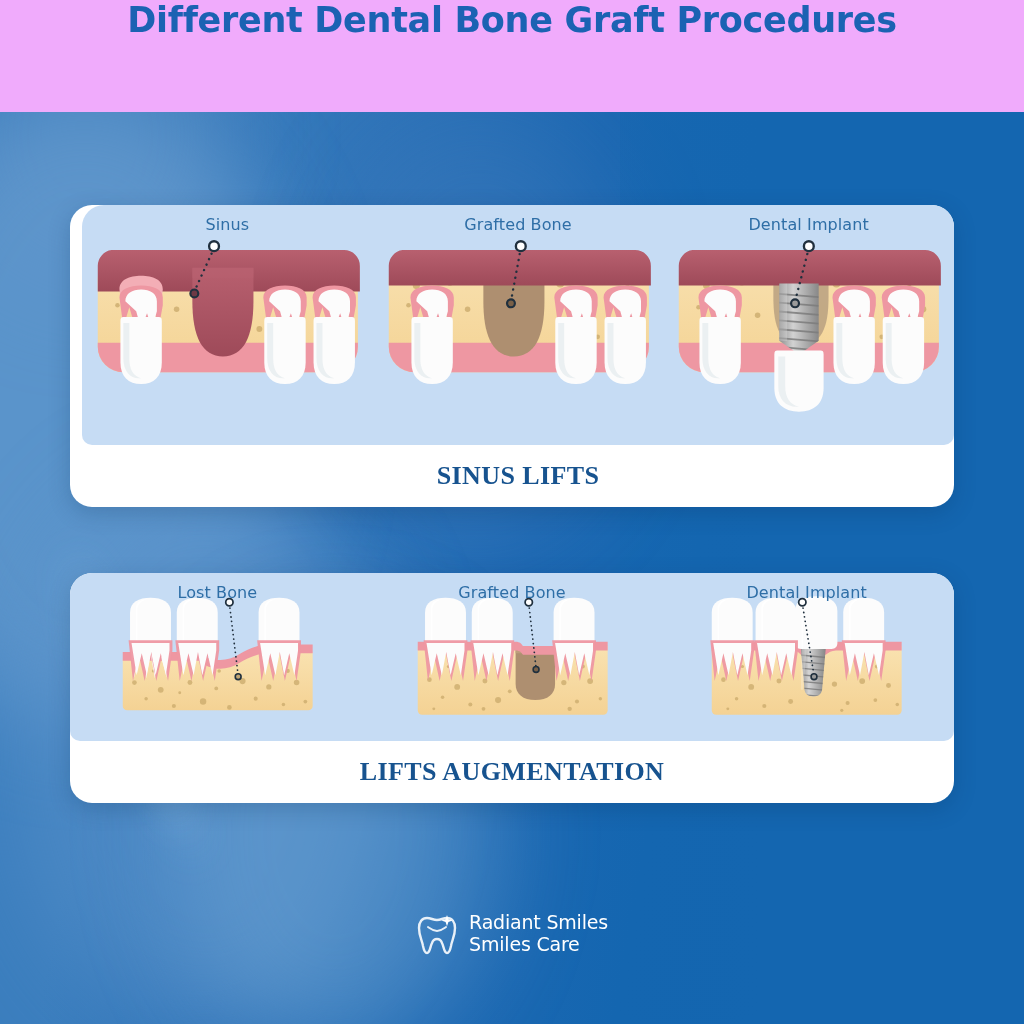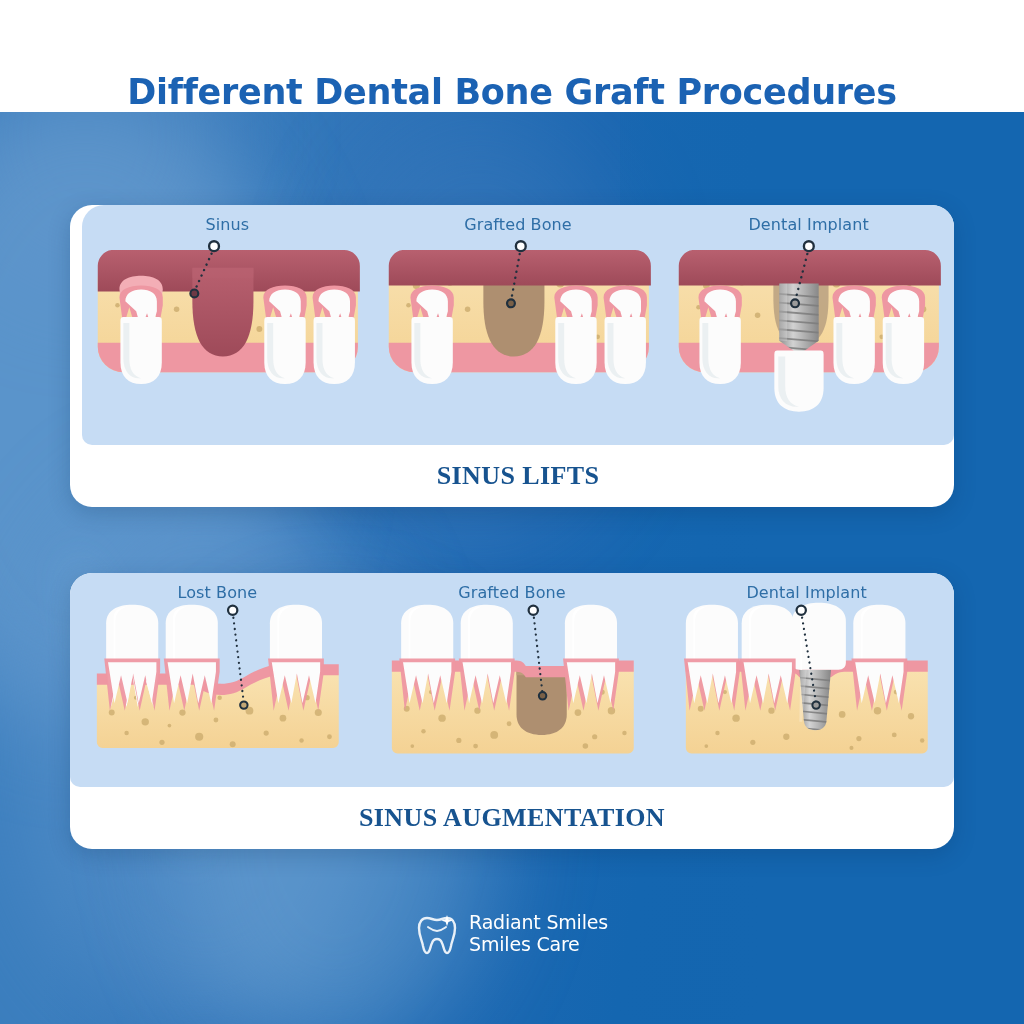--- a/index.html
+++ b/index.html
@@ -24,36 +24,36 @@
   .streak { position:absolute; filter:blur(18px); border-radius:50%;
             background:linear-gradient(90deg,rgba(160,200,236,.0),rgba(165,205,238,.55),rgba(160,200,236,0)); }
   .streak.s1 { left:-10px; top:640px; width:230px; height:26px; transform:rotate(72deg); }
   .streak.s2 { left:20px;  top:700px; width:260px; height:22px; transform:rotate(76deg); }
   .streak.s3 { left:60px;  top:760px; width:210px; height:20px; transform:rotate(70deg); }
   #backdrop .right-flat { position:absolute; left:620px; top:0; right:0; bottom:0;
     background:linear-gradient(90deg,rgba(20,102,176,.35),#1466B0 35%,#1466B0 100%); }
 
   
   #header { position:absolute; left:0; top:0; width:1024px; height:112px;
-            background:#ffffff; z-index:5; display:flex; align-items:flex-end; justify-content:center; }
+            background:#f0abfc; z-index:5; display:flex; align-items:flex-start; justify-content:center; }
   #title { font-size:35px; font-weight:bold; color:#1B62B3; letter-spacing:-.3px;
            font-family:"DejaVu Sans", sans-serif; }
 
   
   .panel { position:absolute; z-index:4; width:884px; left:70px;
            background:#FFFFFF; border-radius:22px; box-shadow:0 6px 22px rgba(8,45,85,.22); }
   .panel .illus-card { background:#C6DCF4; border-radius:22px 22px 10px 10px;
                        overflow:hidden; position:relative; }
   .panel .caption { height:62px; display:flex; align-items:center; justify-content:center;
                     font-size:26px; font-weight:bold; letter-spacing:.4px; color:#17538F;
                     font-family:Liberation Serif, serif; }
   #panel-sinus { top:205px;padding-left:12px; }
   #panel-sinus .illus-card { height:240px; }
   #panel-ridge { top:573px; }
-  #panel-ridge .illus-card { height:214px; }
+  #panel-ridge .illus-card { height:168px; }
 
   .illus-row { display:flex; width:100%; height:100%; }
   .illus-cell { flex:1; position:relative; }
   .illus-cell svg { position:absolute; left:0; top:0; width:100%; height:100%; display:block; }
 
   .lbl { position:absolute; top:10px; width:100%; text-align:center;
          font-size:16px; color:#2E6EA6; font-family:"DejaVu Sans", sans-serif; letter-spacing:.1px; }
 
   
   #logo { position:absolute; z-index:5; left:0; right:0; top:912px;
@@ -551,21 +551,21 @@
             <line x1="142" y1="42" x2="158" y2="140" stroke="#20303E" stroke-width="2.4" stroke-linecap="round" stroke-dasharray="0.1 6"></line>
             <circle cx="142" cy="40" r="5" fill="#FFFFFF" stroke="#20303E" stroke-width="2.4"></circle>
             <circle cx="158" cy="142" r="4" fill="#9B9B9B" stroke="#20303E" stroke-width="2.2"></circle>
           </g>
         </svg>
         <div class="lbl">Dental Implant</div>
       </div>
 
     </div>
   </div>
-  <div class="caption">SINUS AUGMENTATION</div>
+  <div class="caption">LIFTS AUGMENTATION</div>
 </div>
 
 <div id="logo">
   <svg width="42" height="44" viewBox="0 0 42 44">
     <path d="M11,6 C6,6 3,10 3,16 c0,8 3,12 4,18 c1,5 2,7 4,7 c3,0 3,-6 5,-10 c1,-3 3,-4 5,-4 c2,0 4,1 5,4 c2,4 2,10 5,10 c2,0 3,-2 4,-7 c1,-6 4,-10 4,-18 c0,-6 -3,-10 -8,-10 c-4,0 -6,2 -10,2 c-4,0 -6,-2 -10,-2 Z" fill="none" stroke="#E8F0F8" stroke-width="2.4" stroke-linejoin="round"></path>
     <path d="M12,15 c3,2 5,4 9,4 c4,0 6,-2 9,-4" fill="none" stroke="#E8F0F8" stroke-width="2" stroke-linecap="round"></path>
     <g>
       <path d="M31,3 l1.4,4.2 l4.2,1.4 l-4.2,1.4 l-1.4,4.2 l-1.4,-4.2 l-4.2,-1.4 l4.2,-1.4 Z" fill="#FFFFFF"></path>
     </g>
   </svg>

